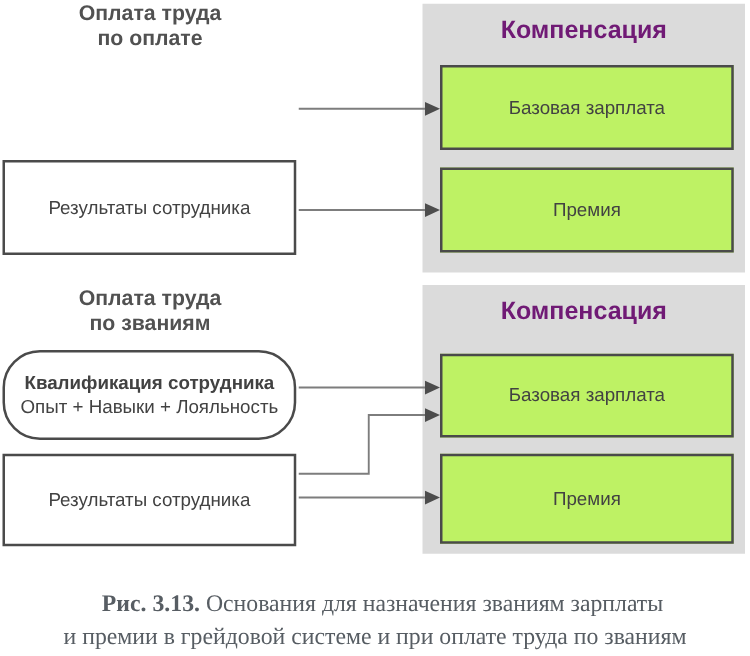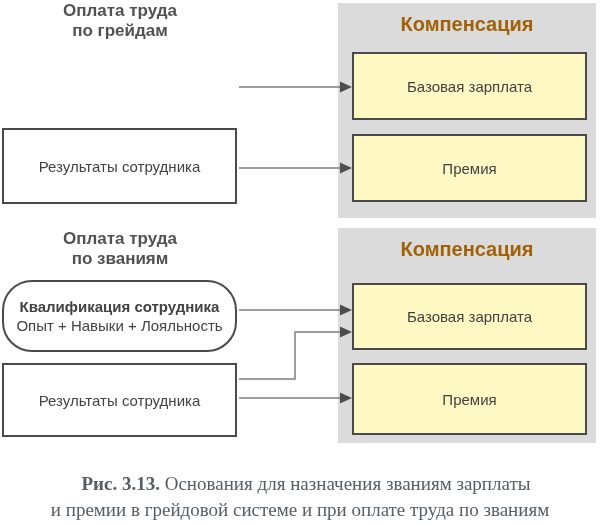--- a/index.html
+++ b/index.html
@@ -56,29 +56,29 @@
   .panel-1 { top: 3px; }
   .panel-2 { top: 228px; }
   .panel-heading {
     position: absolute;
     top: 10px;
     left: 0;
     width: 100%;
     text-align: center;
     font-weight: bold;
     font-size: 20px;
-    color: #a16207;
+    color: #701a75;
   }
   .panel-box {
     position: absolute;
     left: 14px;
     width: 235px;
     box-sizing: border-box;
     border: 2px solid #4a4a4a;
-    background: #fef9c3;
+    background: #bef264;
     display: flex;
     align-items: center;
     justify-content: center;
     text-align: center;
     font-size: 15px;
   }
   .p1-b1 { top: 49px;  height: 68px; }
   .p1-b2 { top: 131px; height: 68px; }
   .p2-b1 { top: 55px;  height: 67px; }
   .p2-b2 { top: 135px; height: 72px; }
@@ -101,21 +101,21 @@
   }
   .cap-label { font-weight: bold; margin-left: 12px; }
 </style>
 </head>
 <body>
 
 <div class="stage">
 
   <div class="col-heading h-top">
     <div>Оплата труда</div>
-    <div>по грейдам</div>
+    <div>по оплате</div>
   </div>
 
 
   <div class="src-box box-b">
     <div class="box-sub">Результаты сотрудника</div>
   </div>
 
   <div class="panel panel-1">
     <div class="panel-heading">Компенсация</div>
     <div class="panel-box p1-b1">Базовая зарплата</div>

